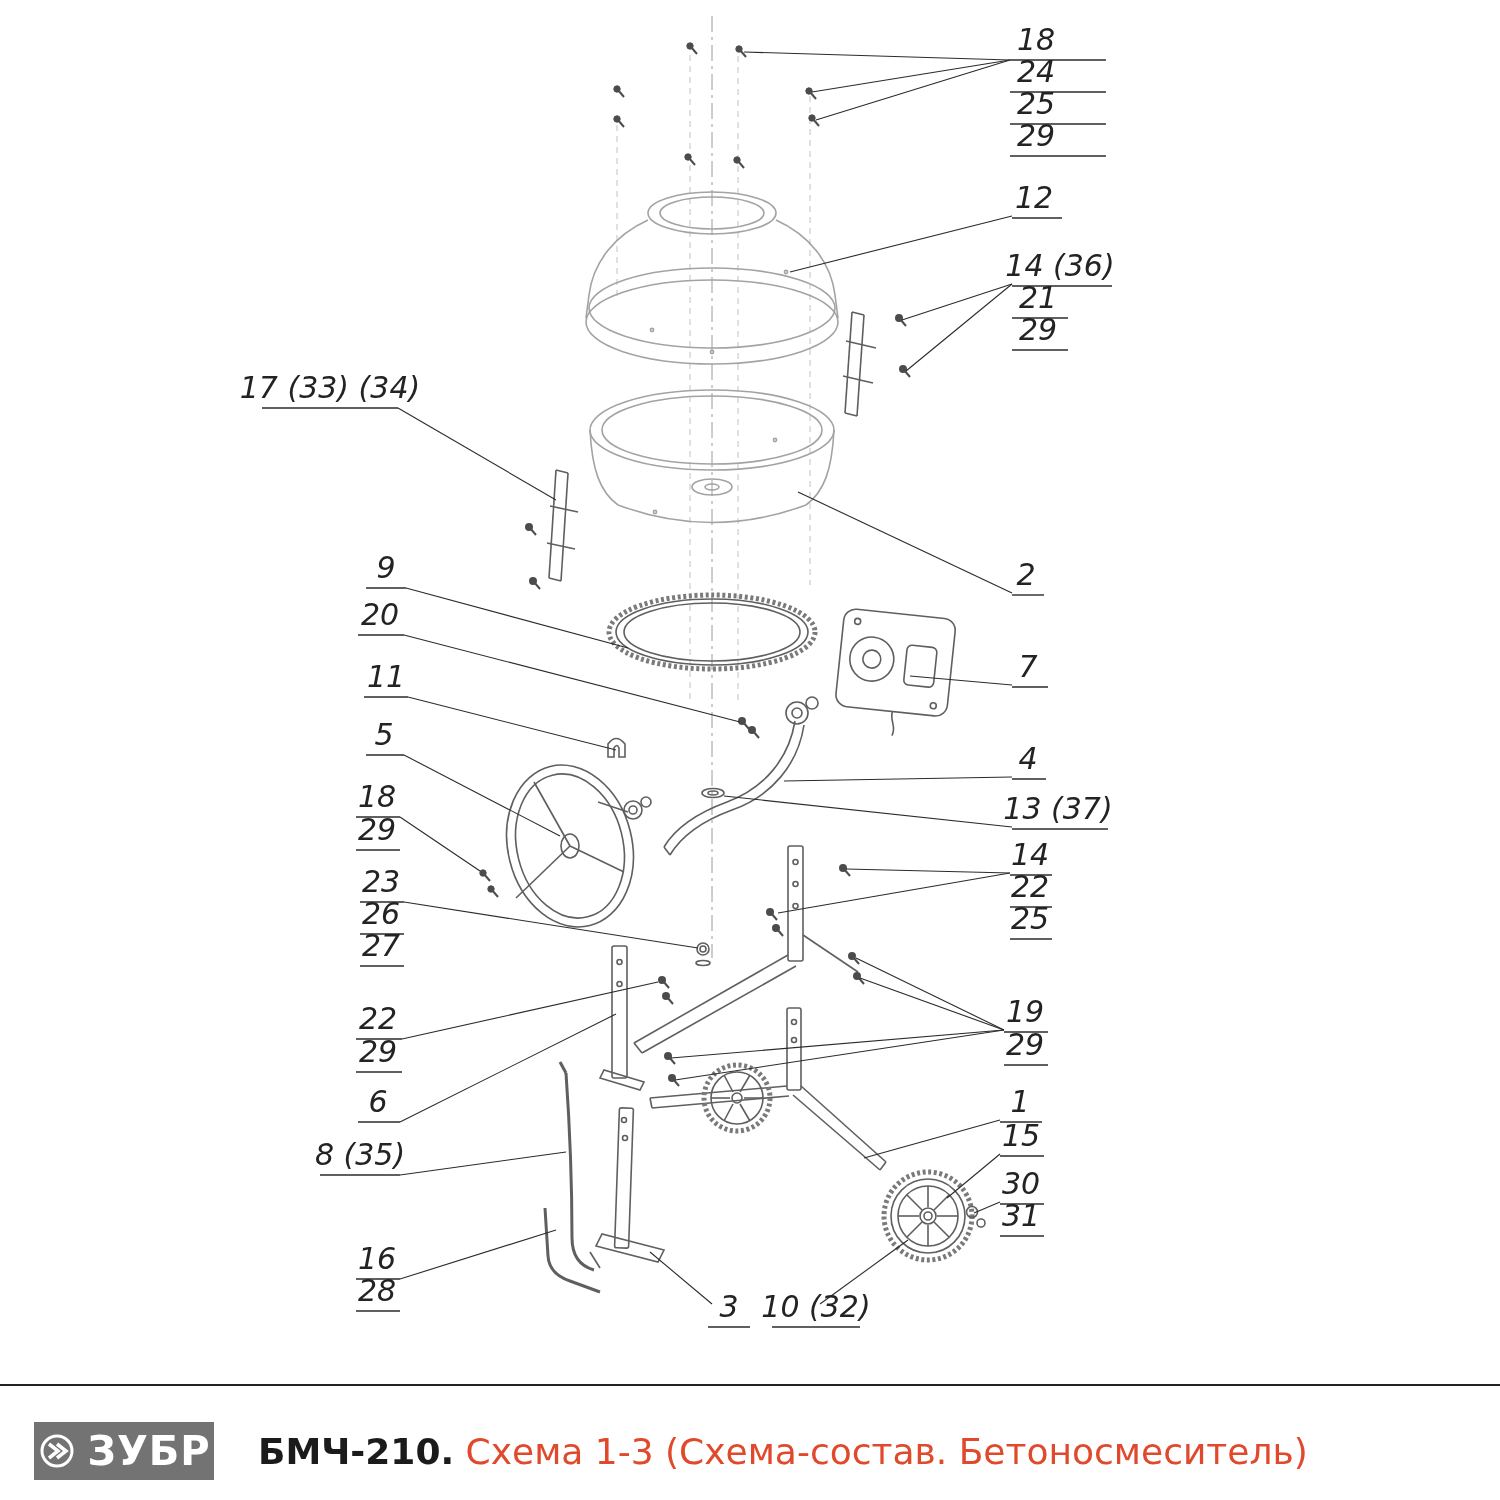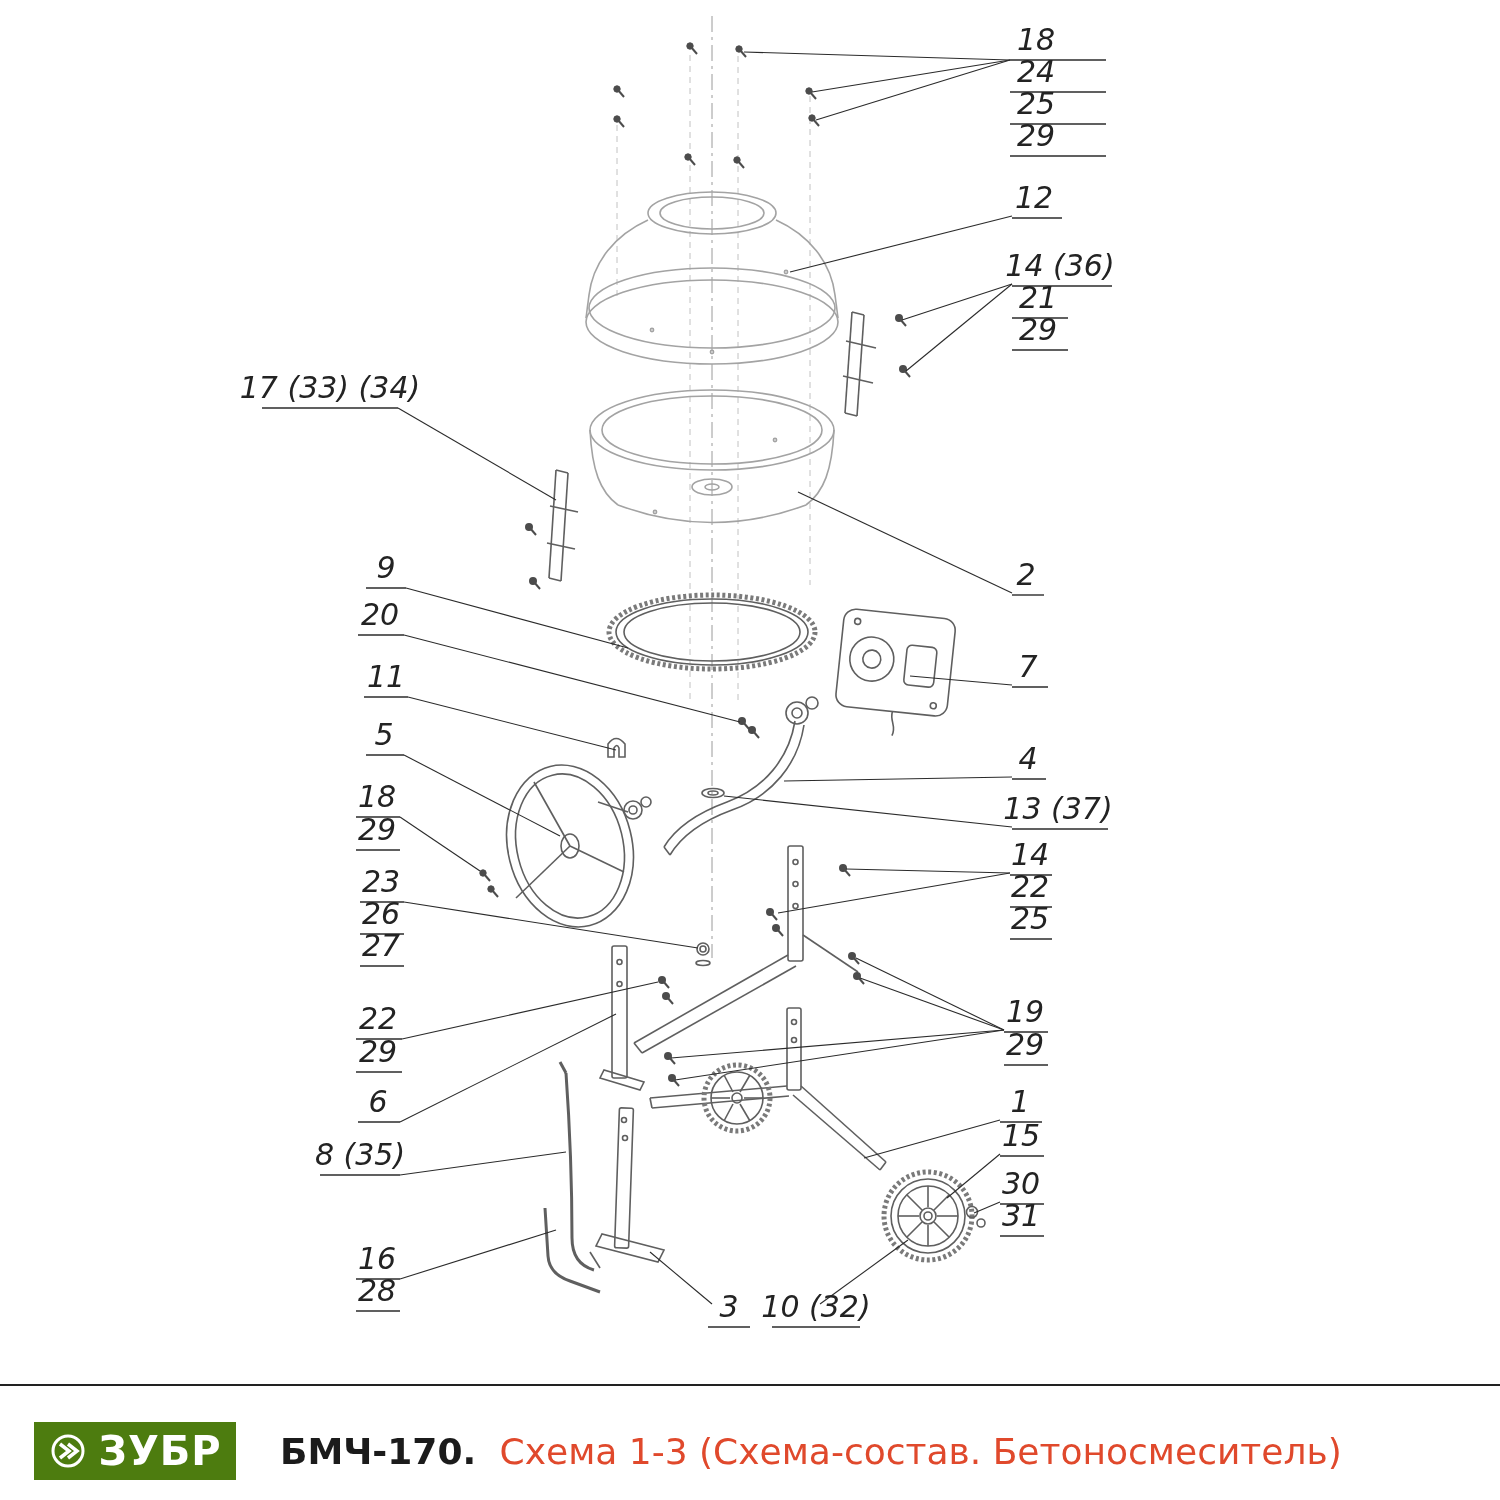--- a/index.html
+++ b/index.html
@@ -12,27 +12,27 @@
   .leader{stroke:#2b2b2b;stroke-width:1.1;fill:none;}
   .light{stroke:#a3a3a3;fill:none;stroke-width:1.6;}
   .dark{stroke:#5f5f5f;fill:none;stroke-width:1.6;}
   .thick{stroke:#5f5f5f;fill:none;stroke-width:3;}
   .teeth{stroke:#7a7a7a;fill:none;stroke-width:5;stroke-dasharray:3 2.6;}
   .bolt{fill:#4c4c4c;stroke:#4c4c4c;}
   .construction{stroke:#c2c2c2;stroke-width:1;stroke-dasharray:6 5;}
   .centerline{stroke:#9a9a9a;stroke-width:1;stroke-dasharray:16 5 3 5;}
   .footer{position:absolute;left:0;top:1384px;width:1500px;border-top:2px solid #222;}
   .footer-row{display:flex;align-items:center;gap:44px;padding:36px 0 0 34px;}
-  .logo{width:202px;height:58px;background:#4d7c0f;display:flex;align-items:center;
+  .logo{width:180px;height:58px;background:#737373;display:flex;align-items:center;
         justify-content:center;gap:10px;color:#fff;font-weight:bold;font-size:40px;
         letter-spacing:1px;}
   .logo svg{display:block;}
   .title{font-size:36px;white-space:nowrap;}
   .model{font-weight:bold;color:#1b1b1b;}
-  .subtitle{color:var(--accent,#e0492c);margin-left:12px;}
+  .subtitle{color:var(--accent,#e0492c);}
 </style>
 </head>
 <body>
 
 <div class="page">
 
 <svg class="diagram" width="1500" height="1384" viewBox="0 0 1500 1384">
 
   <defs>
     <g id="bolt">
@@ -381,19 +381,19 @@
   <div class="footer-row">
     <div class="logo">
       <svg width="40" height="40" viewBox="0 0 40 40">
         <circle cx="20" cy="20" r="15" fill="none" stroke="#ffffff" stroke-width="3"></circle>
         <path d="M 12 13 L 21 20 L 12 27" fill="none" stroke="#ffffff" stroke-width="3.5"></path>
         <path d="M 20 13 L 29 20 L 20 27" fill="none" stroke="#ffffff" stroke-width="3.5"></path>
       </svg>
       <span>ЗУБР</span>
     </div>
     <div class="title">
-      <span class="model">БМЧ-170.</span>
+      <span class="model">БМЧ-210.</span>
       <span class="subtitle">Схема 1-3 (Схема-состав. Бетоносмеситель)</span>
     </div>
   </div>
 </div>
 
 </div>
 
 </body></html>

